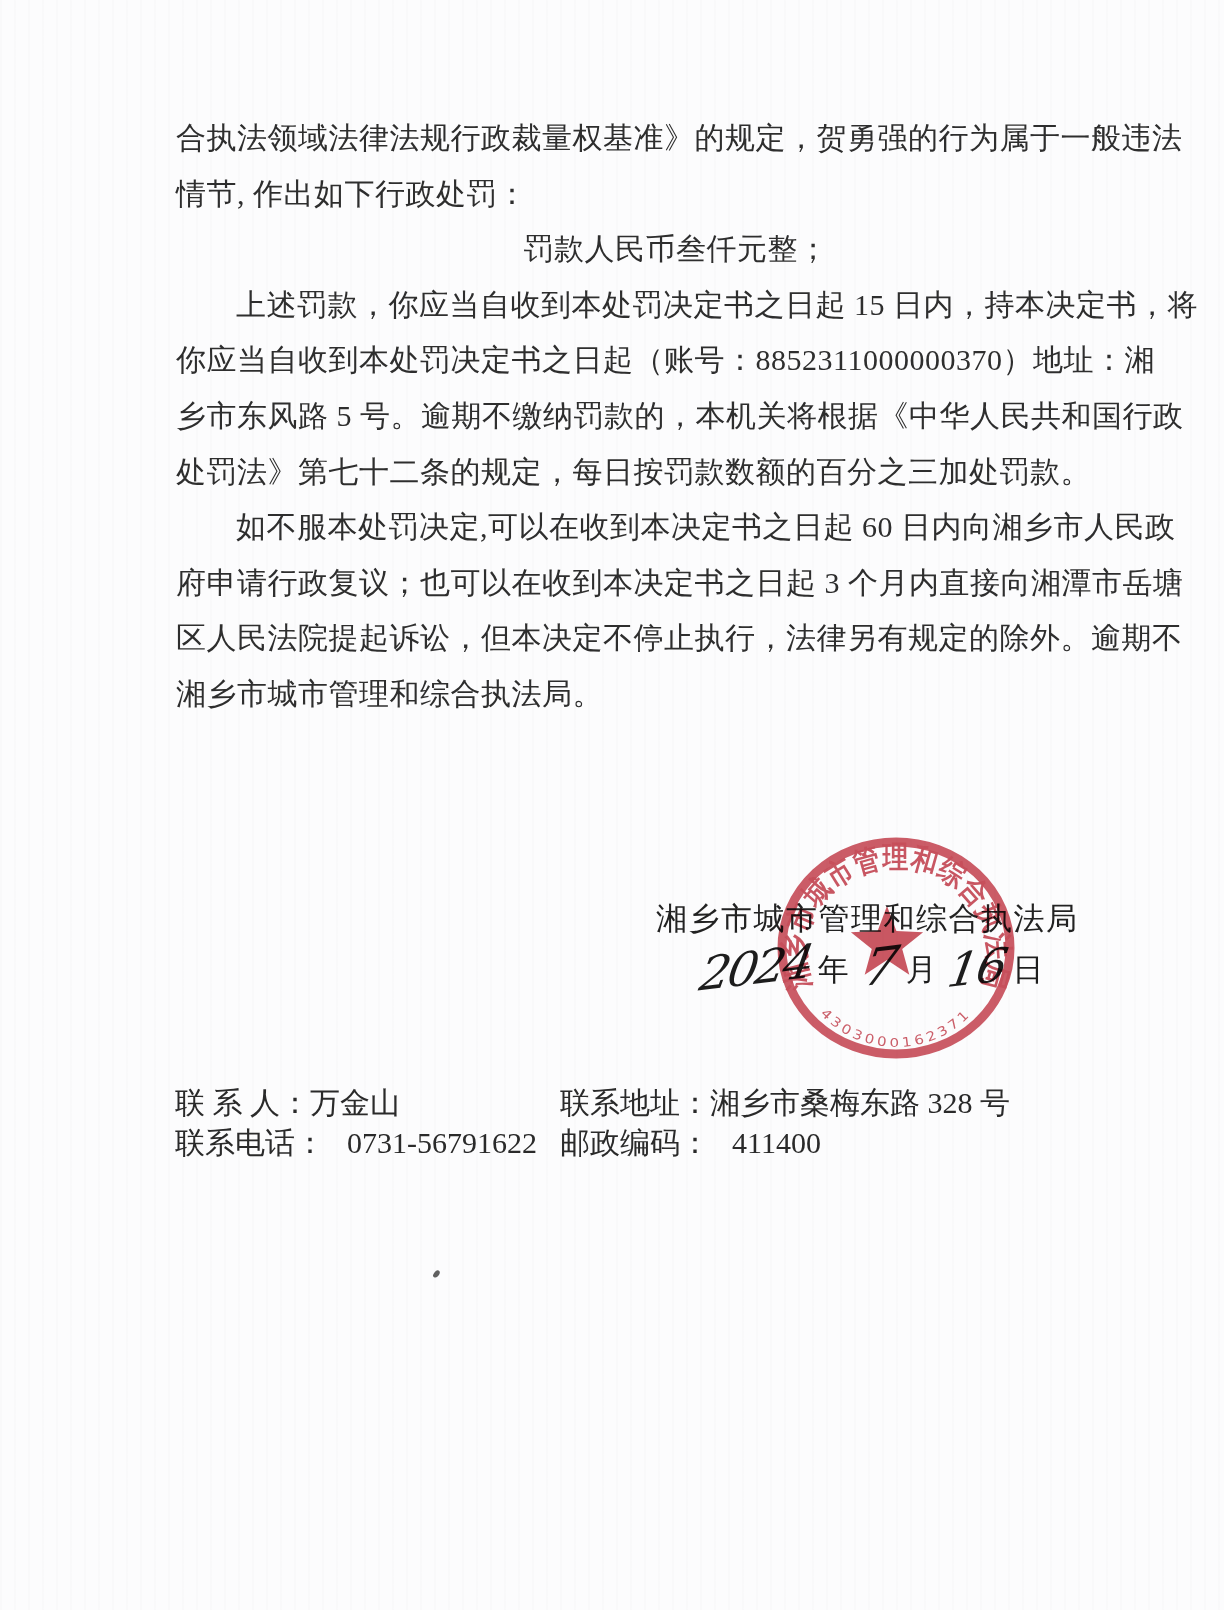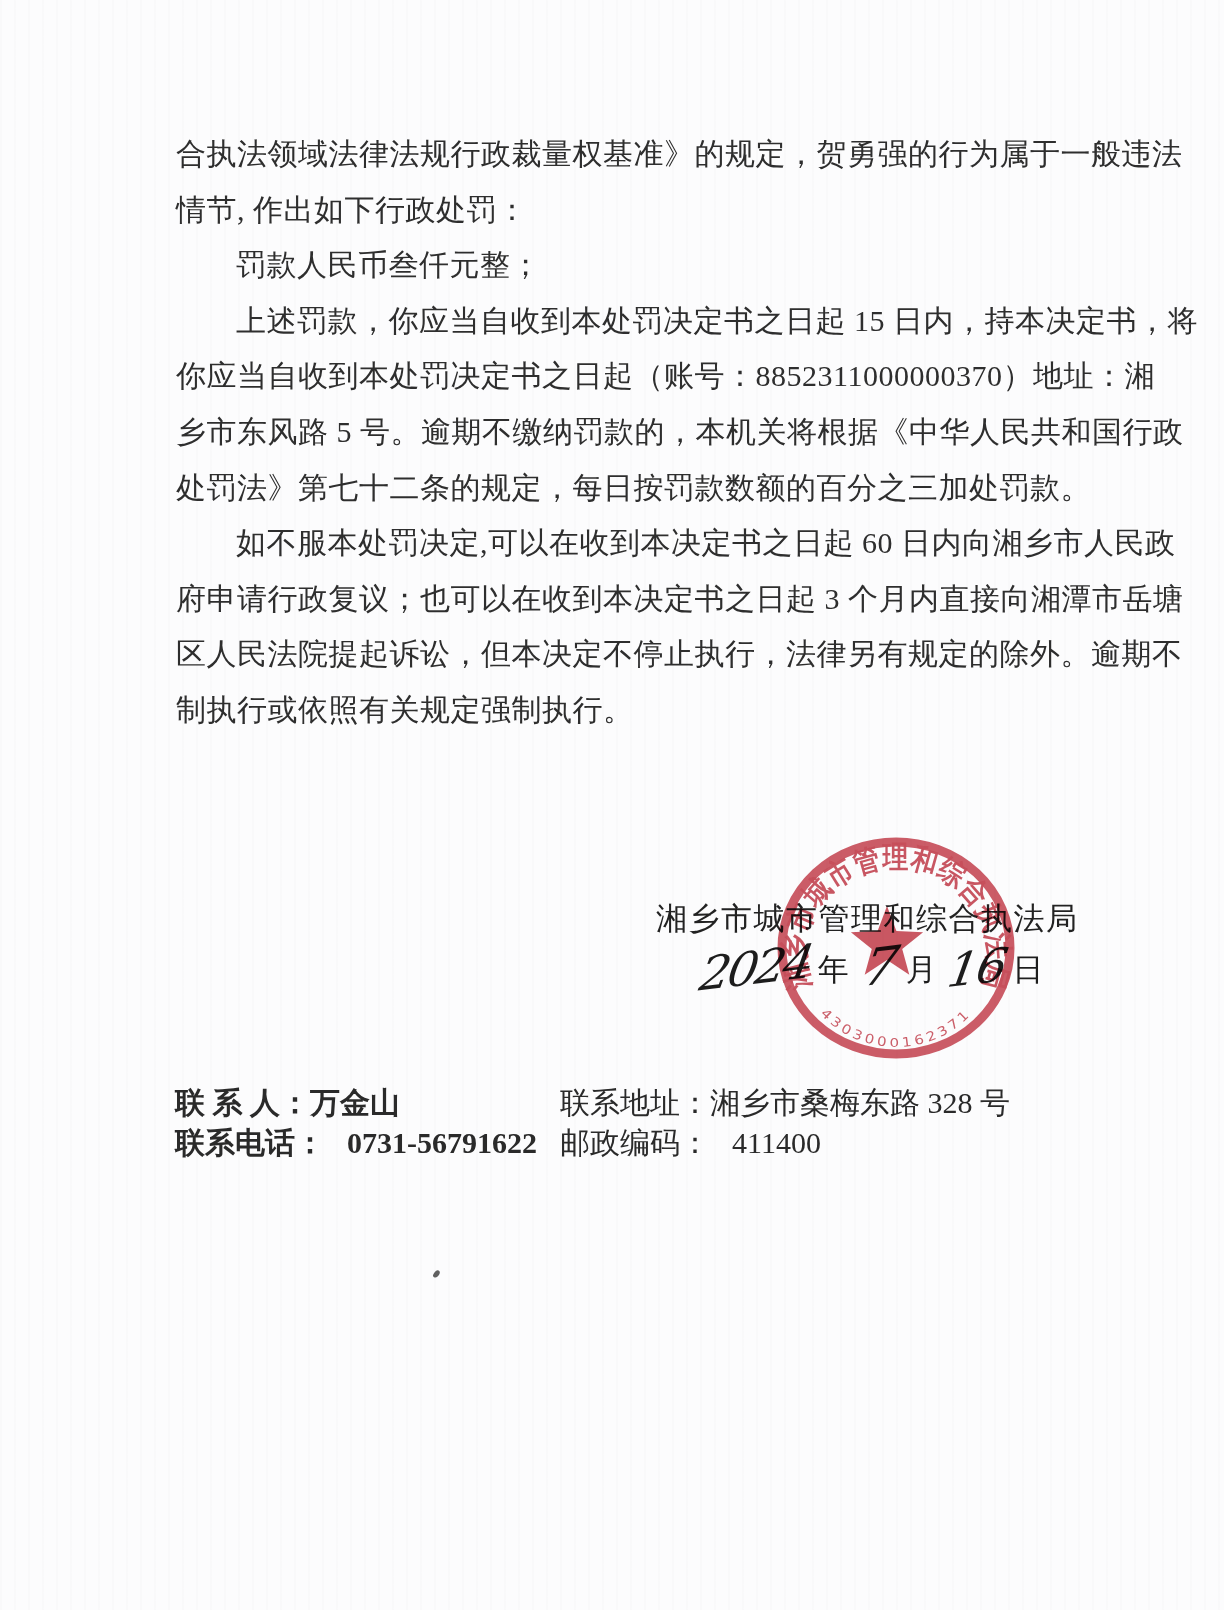--- a/index.html
+++ b/index.html
@@ -9,30 +9,30 @@
     margin:0 auto;
     background:
       repeating-linear-gradient(90deg, rgba(0,0,0,0.012) 0 2px, rgba(255,255,255,0) 2px 14px),
       #fcfcfd;
     overflow:hidden;
     font-family:"Liberation Serif","DejaVu Serif",serif;
     color:#2d2d2d;
   }
   
   .doc-body {
-    position:absolute; left:176px; top:126px; width:940px;
+    position:absolute; left:176px; top:110px; width:940px;
   }
   .doc-body p.line {
     margin:0; padding:0;
     font-size:30px; line-height:55.6px;
     letter-spacing:0.5px;
     white-space:nowrap;
     color:#2e2e2e;
   }
-  .doc-body p.line.indent { padding-left:60px; }
+  .doc-body p.line.indent { padding-left:60px;text-align:center; }
   
   .bureau {
     position:absolute; left:656px; top:898px;
     font-size:31px; letter-spacing:1.5px; color:#222;
     white-space:nowrap;
   }
   .date-line {
     position:absolute; left:702px; top:936px;
     white-space:nowrap; color:#1d1d1d;
   }
@@ -57,21 +57,21 @@
     width:242px; height:226px;
     mix-blend-mode:multiply;
     opacity:0.93;
   }
   
   .contacts {
     position:absolute; left:175px; top:1083px; width:900px;
     font-size:30px; color:#2a2a2a;
   }
   .contact-row { display:flex; line-height:40px; }
-  .c-left  { width:385px; white-space:nowrap;font-weight:bold; }
+  .c-left  { width:385px; white-space:nowrap; }
   .c-right { white-space:nowrap; }
   .c-gap   { display:inline-block; width:22px; }
   
   .speck {
     position:absolute; left:434px; top:1270px;
     width:5px; height:8px; background:#3a3a3a;
     border-radius:50% 50% 60% 40%;
     transform:rotate(35deg);
     opacity:.8;
   }
@@ -85,21 +85,21 @@
     <p class="line">合执法领域法律法规行政裁量权基准》的规定，贺勇强的行为属于一般违法</p>
     <p class="line">情节, 作出如下行政处罚：</p>
     <p class="line indent">罚款人民币叁仟元整；</p>
     <p class="line indent">上述罚款，你应当自收到本处罚决定书之日起 15 日内，持本决定书，将</p>
     <p class="line">你应当自收到本处罚决定书之日起（账号：8852311000000370）地址：湘</p>
     <p class="line">乡市东风路 5 号。逾期不缴纳罚款的，本机关将根据《中华人民共和国行政</p>
     <p class="line">处罚法》第七十二条的规定，每日按罚款数额的百分之三加处罚款。</p>
     <p class="line indent">如不服本处罚决定,可以在收到本决定书之日起 60 日内向湘乡市人民政</p>
     <p class="line">府申请行政复议；也可以在收到本决定书之日起 3 个月内直接向湘潭市岳塘</p>
     <p class="line">区人民法院提起诉讼，但本决定不停止执行，法律另有规定的除外。逾期不</p>
-    <p class="line">制执行或依照有关规定强制执行。</p>
+    <p class="line">湘乡市城市管理和综合执法局。</p>
   </div>
 
   <div class="bureau">湘乡市城市管理和综合执法局</div>
 
   <div class="date-line">
     <span class="hand hand-year">2024</span><span class="printed">年</span><span class="hand hand-month">7</span><span class="printed">月</span><span class="hand hand-day">16</span><span class="printed">日</span>
   </div>
 
   <svg class="seal" viewBox="-121 -113 242 226" xmlns="http://www.w3.org/2000/svg">
     <g fill="#c5414e" stroke="none">

